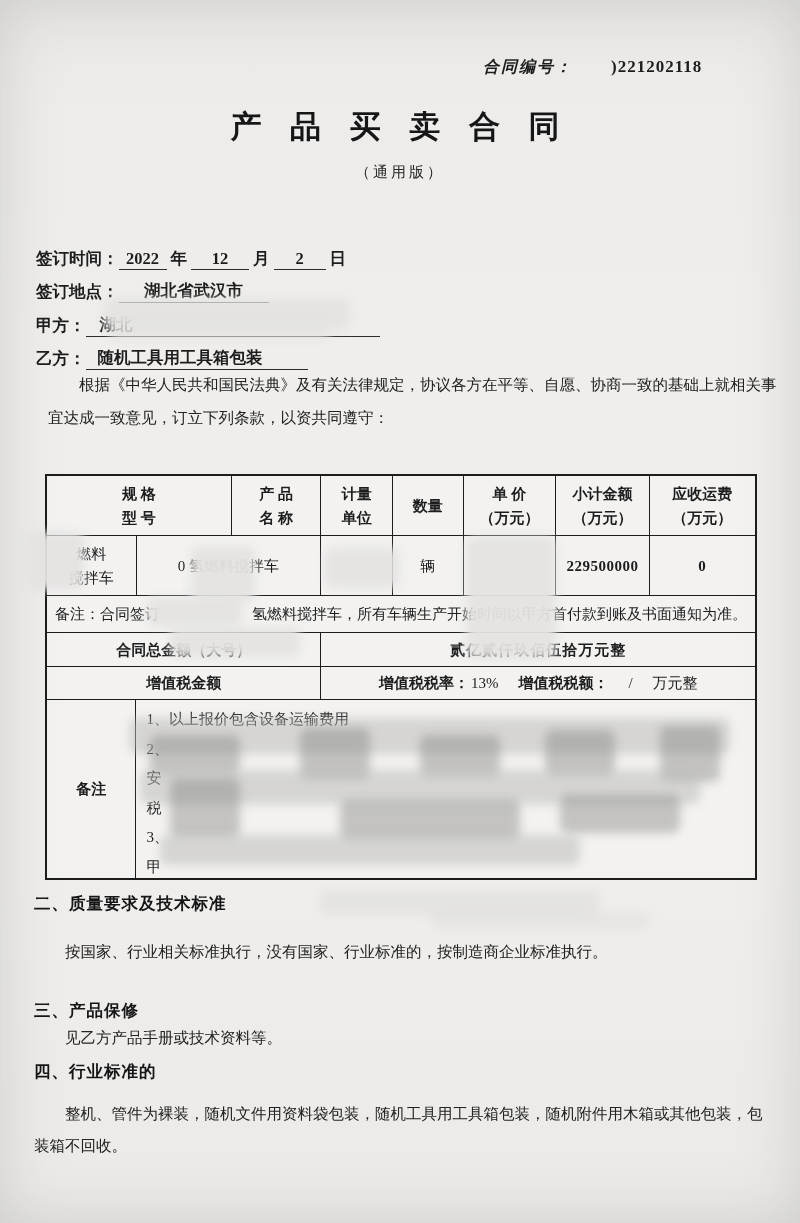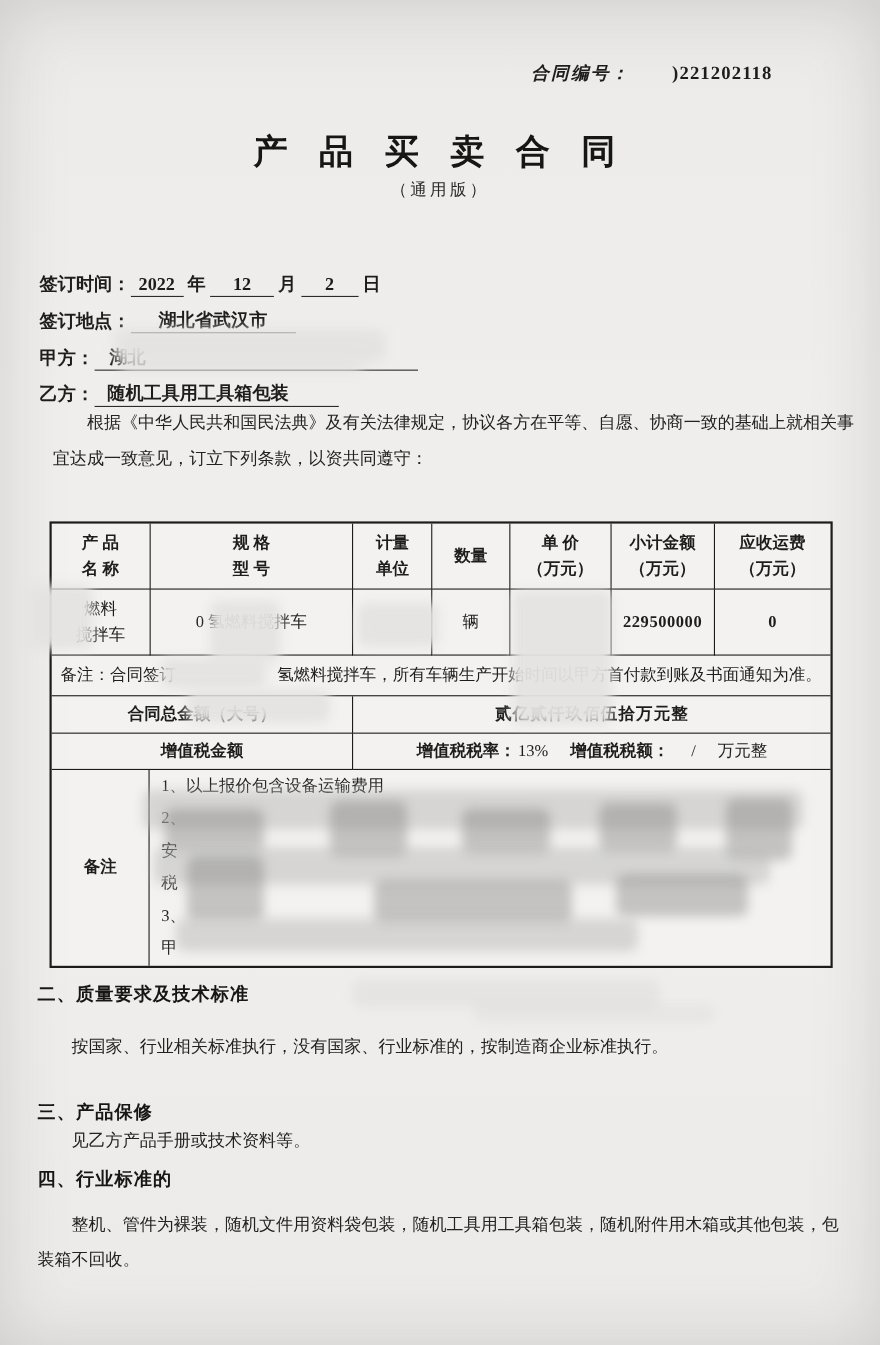--- a/index.html
+++ b/index.html
@@ -22,21 +22,20 @@
     display:flex;align-items:baseline;gap:38px;
     font-size:16px;font-weight:700;
   }
   .contract-no .lbl{font-style:italic;letter-spacing:2px;}
   .contract-no .val{font-size:17px;letter-spacing:1px;}
   .doc-title{
     position:absolute;top:106px;left:0;width:100%;
     text-align:center;font-size:31px;font-weight:700;
     letter-spacing:10px;color:#161616;
     font-family:"Liberation Sans","DejaVu Sans",sans-serif;
-    margin-top:11px;
   }
   .doc-subtitle{
     position:absolute;top:163px;left:0;width:100%;
     text-align:center;font-size:15px;letter-spacing:3px;color:#2a2a2a;
   }
   
   .meta{position:absolute;top:236px;left:36px;width:520px;font-size:16.5px;font-weight:600;}
   .meta .mline{height:33.5px;display:flex;align-items:flex-end;}
   .u{border-bottom:1.5px solid #2b2b2b;display:inline-block;text-align:center;}
   .meta .sp{margin:0 4px;}
@@ -69,21 +68,21 @@
     box-sizing:border-box;
     border-right:1.5px solid #1c1c1c;border-bottom:1.5px solid #1c1c1c;
     display:flex;flex-direction:column;align-items:center;justify-content:center;
     text-align:center;line-height:24px;
   }
   .tcell:last-child{border-right:none;}
   .trow:last-child .tcell{border-bottom:none;}
   .th{font-weight:700;}
   .remark-cell{justify-content:center;align-items:flex-start;text-align:left;padding:0 6px;}
   .num{font-weight:600;letter-spacing:.5px;}
-  .notes-content{align-items:flex-start;text-align:left;padding:5px 10px;justify-content:center;font-family:Liberation Serif, serif;}
+  .notes-content{align-items:flex-start;text-align:left;padding:5px 10px;justify-content:flex-start;font-family:Liberation Serif, serif;}
   .notes-content .nline{line-height:29.5px;}
   
   .blur{position:absolute;filter:blur(5px);border-radius:8px;z-index:6;}
   .b-light{background:rgba(228,227,225,.95);}
   .b-mid{background:rgba(190,189,187,.55);}
   .b-dark{background:rgba(125,124,122,.40);}
   .vat-line span{margin:0 10px;}
 </style>
 </head>
 <body>
@@ -121,27 +120,27 @@
       <span class="u" style="min-width:210px;text-align:left;padding-left:12px">随机工具用工具箱包装</span>
     </div>
   </div>
 
   <div class="preamble">根据《中华人民共和国民法典》及有关法律规定，协议各方在平等、自愿、协商一致的基础上就相关事宜达成一致意见，订立下列条款，以资共同遵守：</div>
 
 
   <div class="tbl">
 
     <div class="trow" style="height:60px">
+      <div class="tcell th" style="width:186px">
+          <span>规 格</span>
+          <span>型 号</span>
+        </div>
       <div class="tcell th" style="width:90px">
           <span>产 品</span>
           <span>名 称</span>
-        </div>
-      <div class="tcell th" style="width:186px">
-          <span>规 格</span>
-          <span>型 号</span>
         </div>
       <div class="tcell th" style="width:72px">
           <span>计量</span>
           <span>单位</span>
         </div>
       <div class="tcell th" style="width:71px">
           <span>数量</span>
         </div>
       <div class="tcell th" style="width:93px">
           <span>单 价</span>

